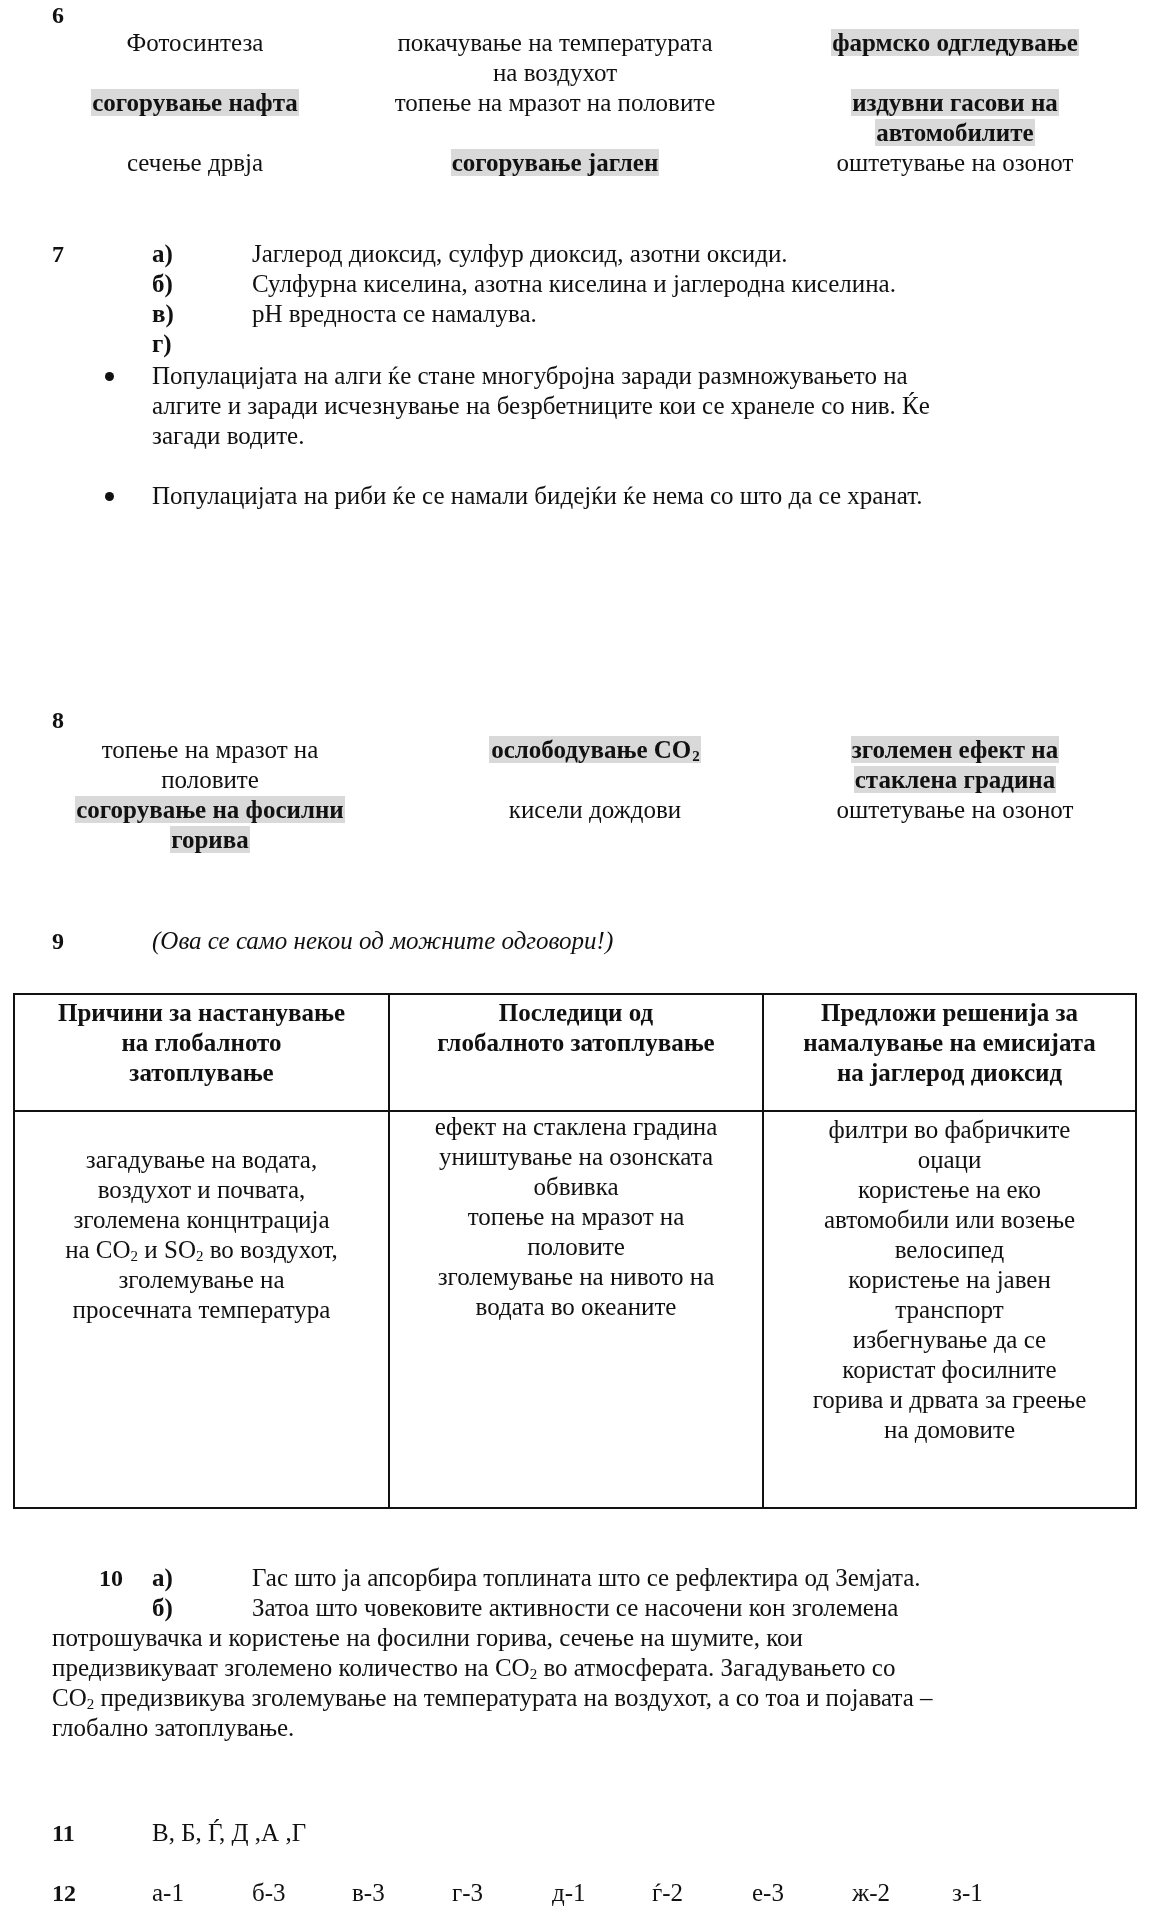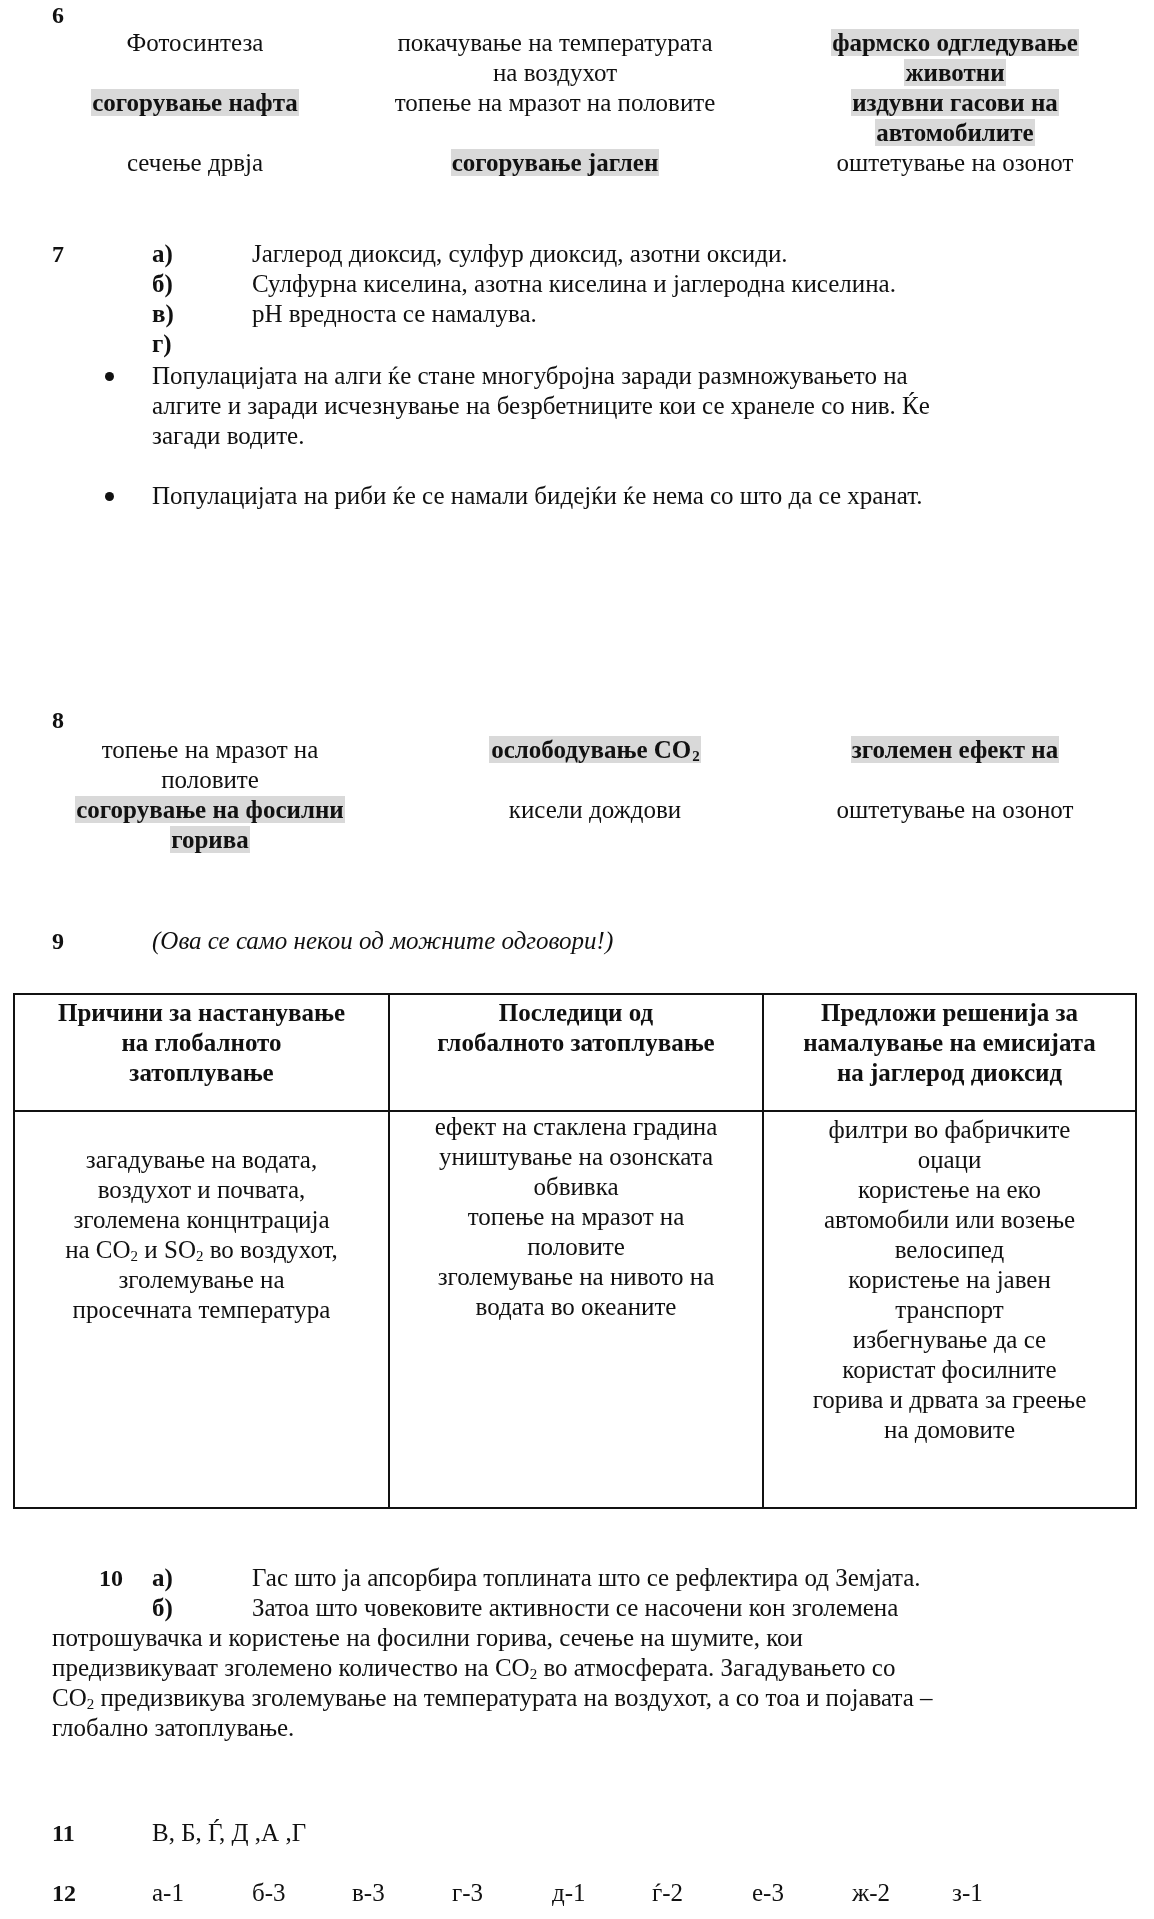--- a/index.html
+++ b/index.html
@@ -36,21 +36,20 @@
 
 <div class="cell" style="left:60px; top:28px; width:270px;">
   <span>Фотосинтеза</span>
 </div>
 <div class="cell" style="left:345px; top:28px; width:420px;">
   <div>покачување на температурата</div>
   <div>на воздухот</div>
 </div>
 <div class="cell" style="left:800px; top:28px; width:310px;">
   <div><span class="hl">фармско одгледување</span></div>
-  <div><span class="hl">животни</span></div>
 </div>
 
 <div class="cell" style="left:60px; top:88px; width:270px;">
   <span class="hl">согорување нафта</span>
 </div>
 <div class="cell" style="left:345px; top:88px; width:420px;">
   <span>топење на мразот на половите</span>
 </div>
 <div class="cell" style="left:800px; top:88px; width:310px;">
   <div><span class="hl">издувни гасови на</span></div>
@@ -89,20 +88,21 @@
 
 <div class="cell" style="left:55px; top:735px; width:310px;">
   <div>топење на мразот на</div>
   <div>половите</div>
 </div>
 <div class="cell" style="left:445px; top:735px; width:300px;">
   <span class="hl"><span>ослободување CO</span><sub>2</sub></span>
 </div>
 <div class="cell" style="left:800px; top:735px; width:310px;">
   <div><span class="hl">зголемен ефект на</span></div>
+  <div><span class="hl">стаклена градина</span></div>
 </div>
 
 <div class="cell" style="left:55px; top:795px; width:310px;">
   <div><span class="hl">согорување на фосилни</span></div>
   <div><span class="hl">горива</span></div>
 </div>
 <div class="cell" style="left:445px; top:795px; width:300px;">
   <span>кисели дождови</span>
 </div>
 <div class="cell" style="left:800px; top:795px; width:310px;">

